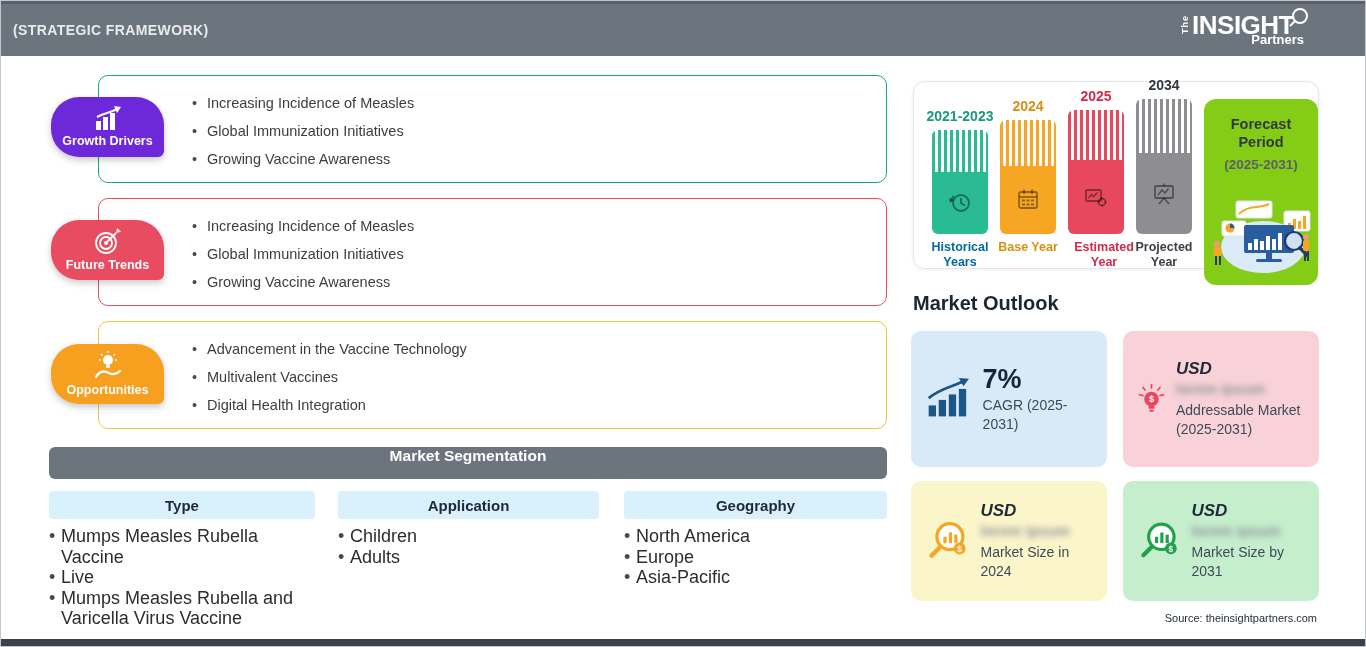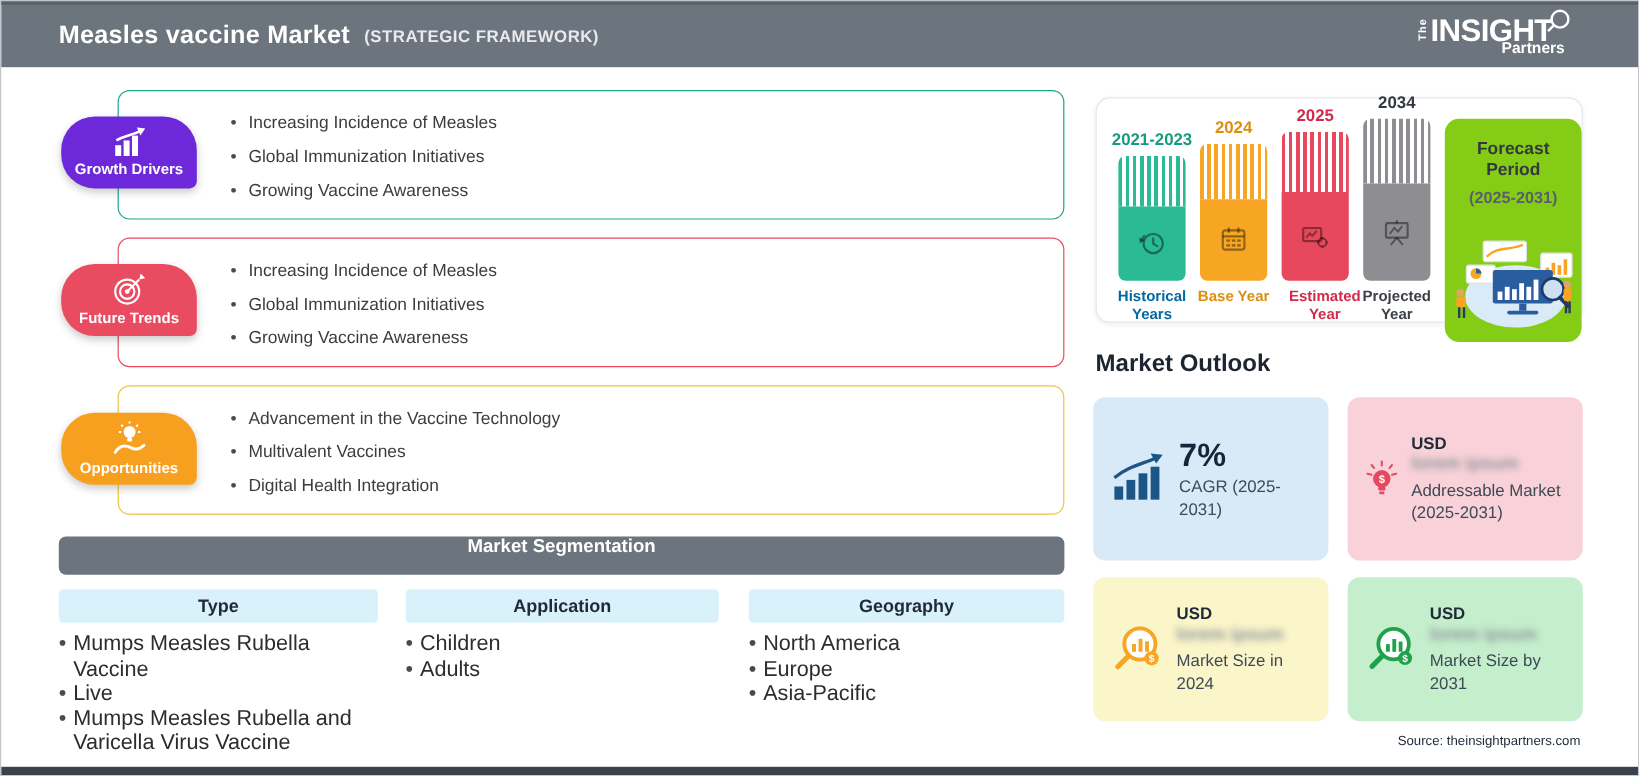--- a/index.html
+++ b/index.html
@@ -104,33 +104,32 @@
   .l4 { left:212px; color:#3c4148; }
   
   .outlook-title { position:absolute; left:912px; top:291px; font-size:20px; font-weight:bold; color:#1c2530; }
   .card { position:absolute; width:196px; border-radius:10px; display:flex; align-items:center; padding:12px 14px; gap:10px; }
   .card .txt { display:flex; flex-direction:column; }
   .card-blue   { left:910px;  top:330px; height:136px; background:#D8EAF7; }
   .card-pink   { left:1122px; top:330px; height:136px; background:#F8D2D8; }
   .card-yellow { left:910px;  top:480px; height:120px; background:#FBF5CA; }
   .card-green  { left:1122px; top:480px; height:120px; background:#C5EECD; }
   .big-val { font-size:27px; font-weight:bold; color:#16243c; line-height:30px; }
-  .usd-val { font-size:14px; font-weight:bold; color:#1f2937; }
+  .usd-val { font-size:17px; font-weight:bold; color:#1f2937;font-style:italic; }
   .blurred { filter:blur(3px); color:#8f959c; font-weight:bold; font-size:15px; line-height:20px; }
   .card-label { font-size:14px; color:#3f4a57; line-height:19px; margin-top:2px; }
   .source { position:absolute; right:48px; top:611px; font-size:11px; color:#1f2937; }
   .bottom-strip { position:absolute; left:0; bottom:0; width:100%; height:7px; background:#3b4149; }
 </style>
 </head>
 <body>
 
 <div class="page">
 
   <div class="topbar">
-    <span class="title">Measles vaccine Market</span>
     <span class="subtitle">(STRATEGIC FRAMEWORK)</span>
     <div class="logo">
       <div class="logo-row">
         <span class="logo-the">The</span>
         <span class="logo-insight">INSIGHT</span>
         <svg class="logo-lens" width="22" height="22" viewBox="0 0 22 22">
           <circle cx="12" cy="9" r="7" fill="none" stroke="#fff" stroke-width="2"></circle>
           <line x1="7" y1="14" x2="2" y2="19" stroke="#fff" stroke-width="2"></line>
         </svg>
       </div>

